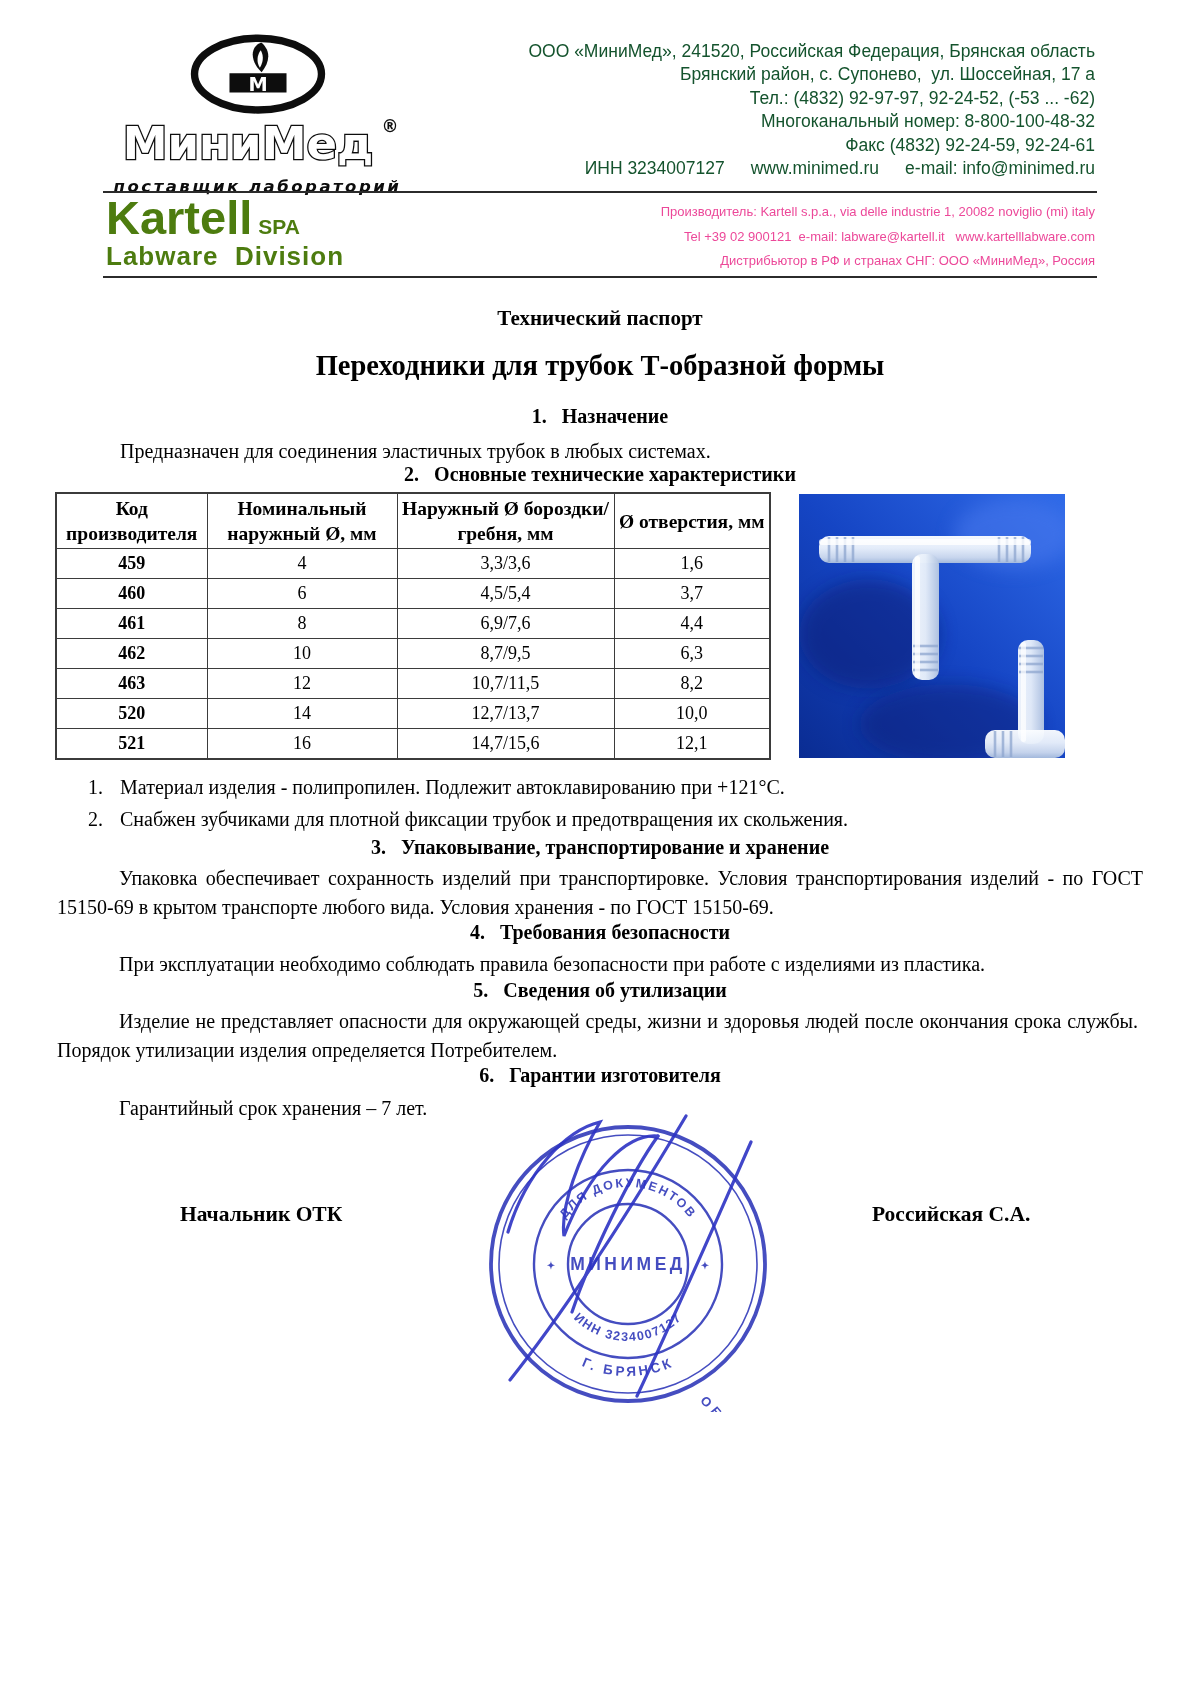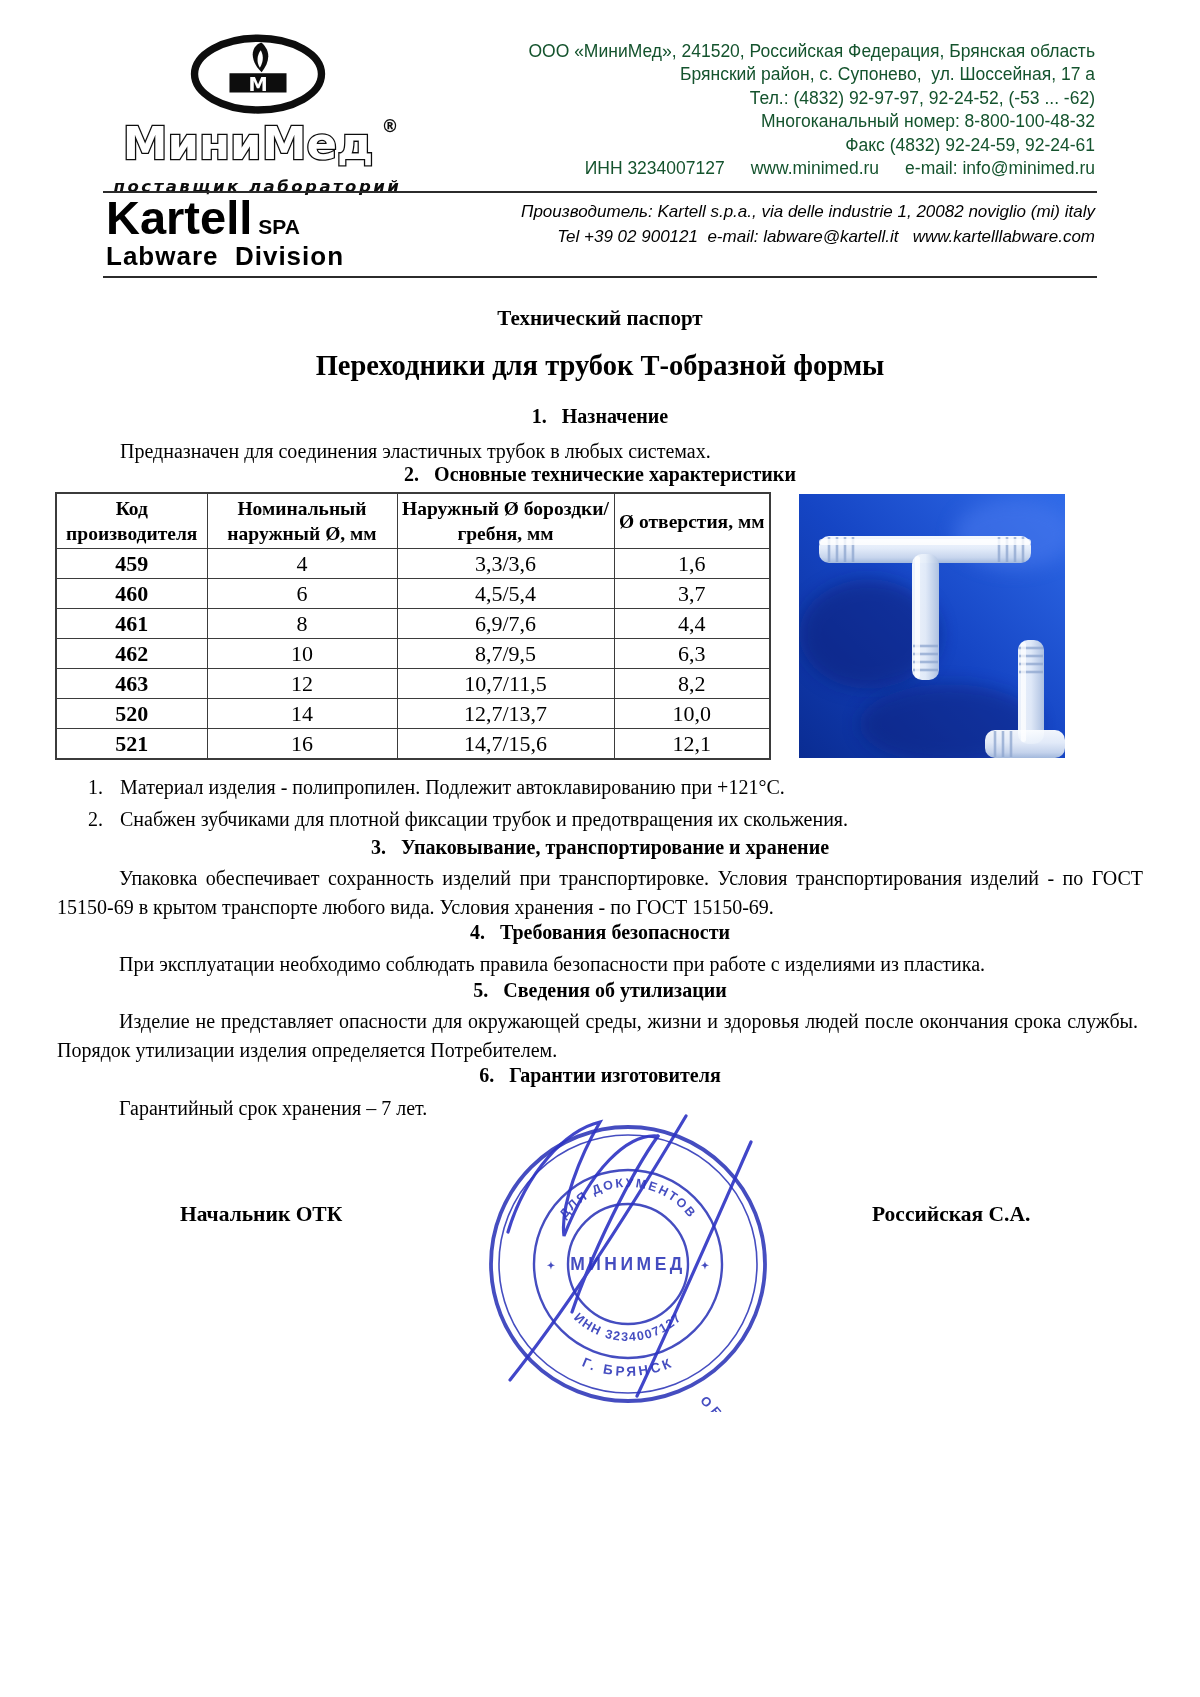--- a/index.html
+++ b/index.html
@@ -9,41 +9,41 @@
   .logo-block{position:absolute;left:100px;top:34px;width:315px;text-align:center;}
   .logo-mark{display:block;margin:0 auto;}
   .tagline{font-family:"DejaVu Sans",sans-serif;font-weight:bold;font-style:italic;
            font-size:16.5px;letter-spacing:2.5px;color:#0d0d0d;margin-top:1px;white-space:nowrap;}
   .contact{position:absolute;right:105px;top:40px;text-align:right;
            font-family:"Liberation Sans",sans-serif;font-size:17.5px;line-height:23.4px;color:#14532d;}
   .contact .gap{display:inline-block;width:26px;}
   .hr{position:absolute;left:103px;right:103px;border-top:2px solid #2b2b2b;height:0;}
   .hr1{top:191px;}
   .hr2{top:276px;}
-  .kartell-left{position:absolute;left:106px;top:196px;font-family:"Liberation Sans",sans-serif;color:#000000;}
+  .kartell-left{position:absolute;left:106px;top:196px;font-family:"Liberation Sans",sans-serif;color:#4d7c0f;}
   .k-name{font-size:47px;font-weight:bold;letter-spacing:0;line-height:44px;}
   .k-spa{font-size:21px;font-weight:bold;margin-left:6px;}
   .k-div{font-size:26px;font-weight:bold;letter-spacing:1px;margin-top:1px;}
   .kartell-right{position:absolute;right:105px;top:200px;text-align:right;
-                 font-family:"Liberation Sans",sans-serif;font-size:17px;line-height:24.5px;color:#000000;font-style:italic;}
+                 font-family:"Liberation Sans",sans-serif;font-size:13px;line-height:24.5px;color:#ec4899;}
   
   .doc-type{position:absolute;left:0;right:0;top:306px;text-align:center;font-weight:bold;font-size:21px;}
   .main-title{position:absolute;left:0;right:0;top:350px;text-align:center;font-weight:bold;font-size:28.5px;}
   .sec-heading{position:absolute;left:57px;right:57px;text-align:center;font-weight:bold;
                font-size:20px;white-space:pre-wrap;}
   .para{position:absolute;left:57px;right:57px;font-size:20px;line-height:29px;}
   .indent{text-indent:62px;}
   .just{text-align:justify;}
   
   table.spec{position:absolute;left:55px;top:492px;width:714px;border-collapse:collapse;
              table-layout:fixed;border:2px solid #3b3b3b;}
   table.spec th,table.spec td{border:1.5px solid #3b3b3b;text-align:center;vertical-align:middle;
              font-family:"Liberation Serif",serif;}
   table.spec th{font-weight:bold;font-size:19.5px;line-height:25px;padding:2px 2px;height:50px;}
-  table.spec td{font-size:22px;height:29px;padding:0 12px;}
+  table.spec td{font-size:18px;height:29px;padding:0 12px;}
   td.code{font-weight:bold;}
   
   .photo{position:absolute;left:799px;top:494px;width:266px;height:264px;}
   
   .notes{position:absolute;left:88px;top:771px;font-size:20px;line-height:32px;}
   .note-row{display:flex;}
   .note-num{width:32px;flex:none;}
   
   .sig-left{position:absolute;left:180px;top:1202px;font-weight:bold;font-size:21.5px;}
   .sig-right{position:absolute;left:872px;top:1202px;font-weight:bold;font-size:21.5px;}
@@ -85,20 +85,21 @@
 
   <div class="kartell-left">
     <div>
       <span class="k-name">Kartell</span><span class="k-spa">SPA</span>
     </div>
     <div class="k-div">Labware&nbsp; Division</div>
   </div>
   <div class="kartell-right">
     <div>Производитель: Kartell s.p.a., via delle industrie 1, 20082 noviglio (mi) italy</div>
     <div>Tel +39 02 900121&nbsp; e-mail: labware@kartell.it&nbsp;&nbsp; www.kartelllabware.com</div>
+    <div>Дистрибьютор в РФ и странах СНГ: ООО «МиниМед», Россия</div>
   </div>
 
   <div class="hr hr2"></div>
 
   <div class="doc-type">Технический паспорт</div>
   <div class="main-title">Переходники для трубок Т-образной формы</div>
 
   <div class="sec-heading" style="top:405px">1.&nbsp;&nbsp; Назначение</div>
   <div class="para" style="top:437px;left:120px">Предназначен для соединения эластичных трубок в любых системах.</div>
 

